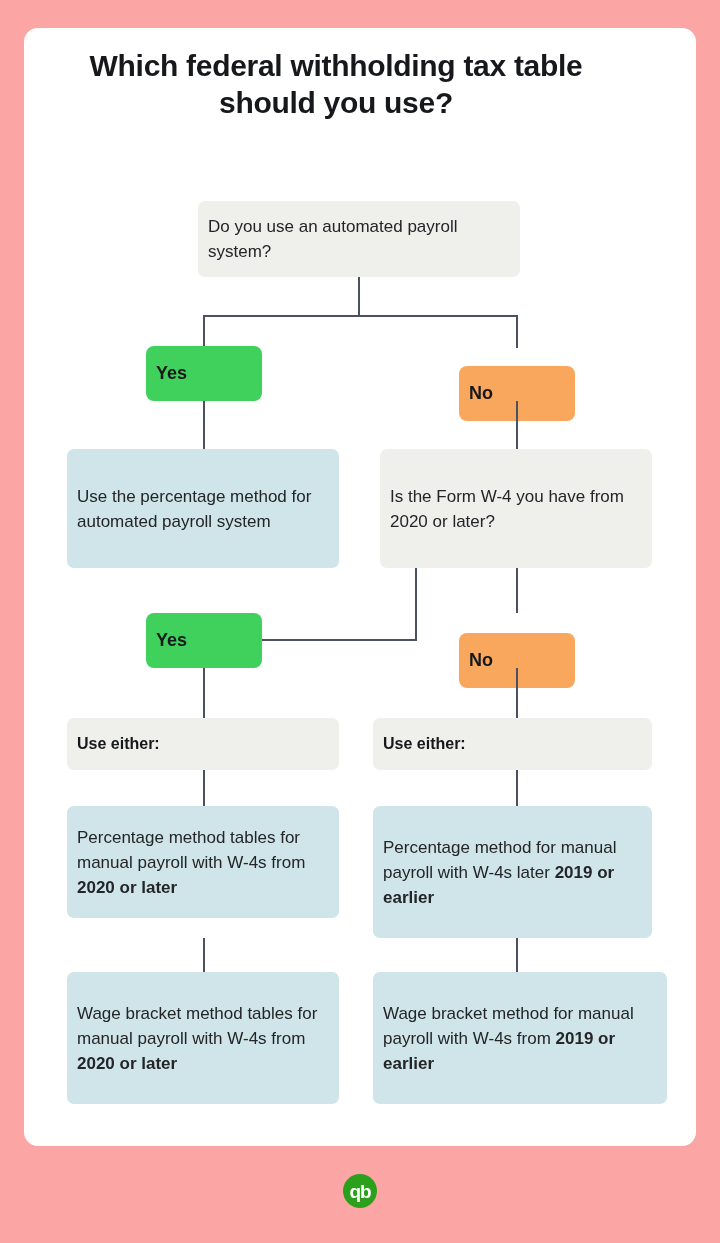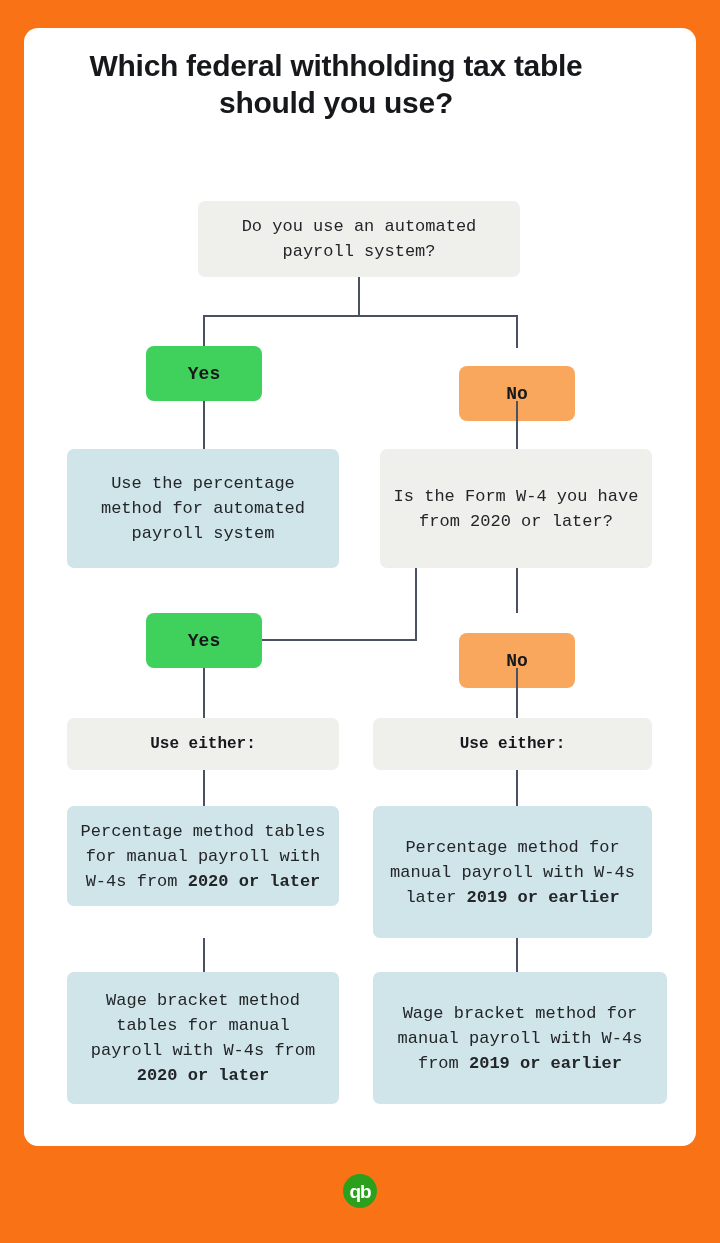--- a/index.html
+++ b/index.html
@@ -9,21 +9,21 @@
     height: 1243px;
     background: #f4f2ee;
     font-family: "Liberation Sans", sans-serif;
     -webkit-font-smoothing: antialiased;
   }
 
   .page {
     position: relative;
     width: 720px;
     height: 1243px;
-    background: #f97316;
+    background: #fca5a5;
     overflow: hidden;
   }
 
   
   .card {
     position: absolute;
     left: 24px;
     top: 28px;
     width: 672px;
     height: 1118px;
@@ -44,24 +44,22 @@
     color: #16181c;
     letter-spacing: -0.3px;
   }
 
   
   .node {
     position: absolute;
     display: flex;
     align-items: center;
     justify-content: center;
-    text-align: center;
     border-radius: 7px;
     padding: 20px 10px;
-    font-family: Liberation Mono, monospace;
   }
 
   .node-text {
     display: block;
     width: 100%;
   }
 
   .q-box {
     background: #efefeb;
     color: #232528;
@@ -201,21 +199,21 @@
     <span class="node-text">Use either:</span>
   </div>
 
   <div class="node either-box" style="left:373px; top:718px; width:279px; height:52px;">
     <span class="node-text">Use either:</span>
   </div>
 
   <div class="line vline" style="left:203px; top:770px; width:2px; height:36px;"></div>
   <div class="line vline" style="left:516px; top:770px; width:2px; height:36px;"></div>
 
-  <div class="node info-box" style="left:67px; top:806px; width:272px; height:100px;">
+  <div class="node info-box" style="left:67px; top:806px; width:272px; height:112px;">
     <span class="node-text">
       <span>Percentage method tables for manual payroll with W-4s from </span><b>2020 or later</b>
     </span>
   </div>
 
   <div class="node info-box" style="left:373px; top:806px; width:279px; height:132px;">
     <span class="node-text">
       <span>Percentage method for manual payroll with W-4s later </span><b>2019 or earlier</b>
     </span>
   </div>

